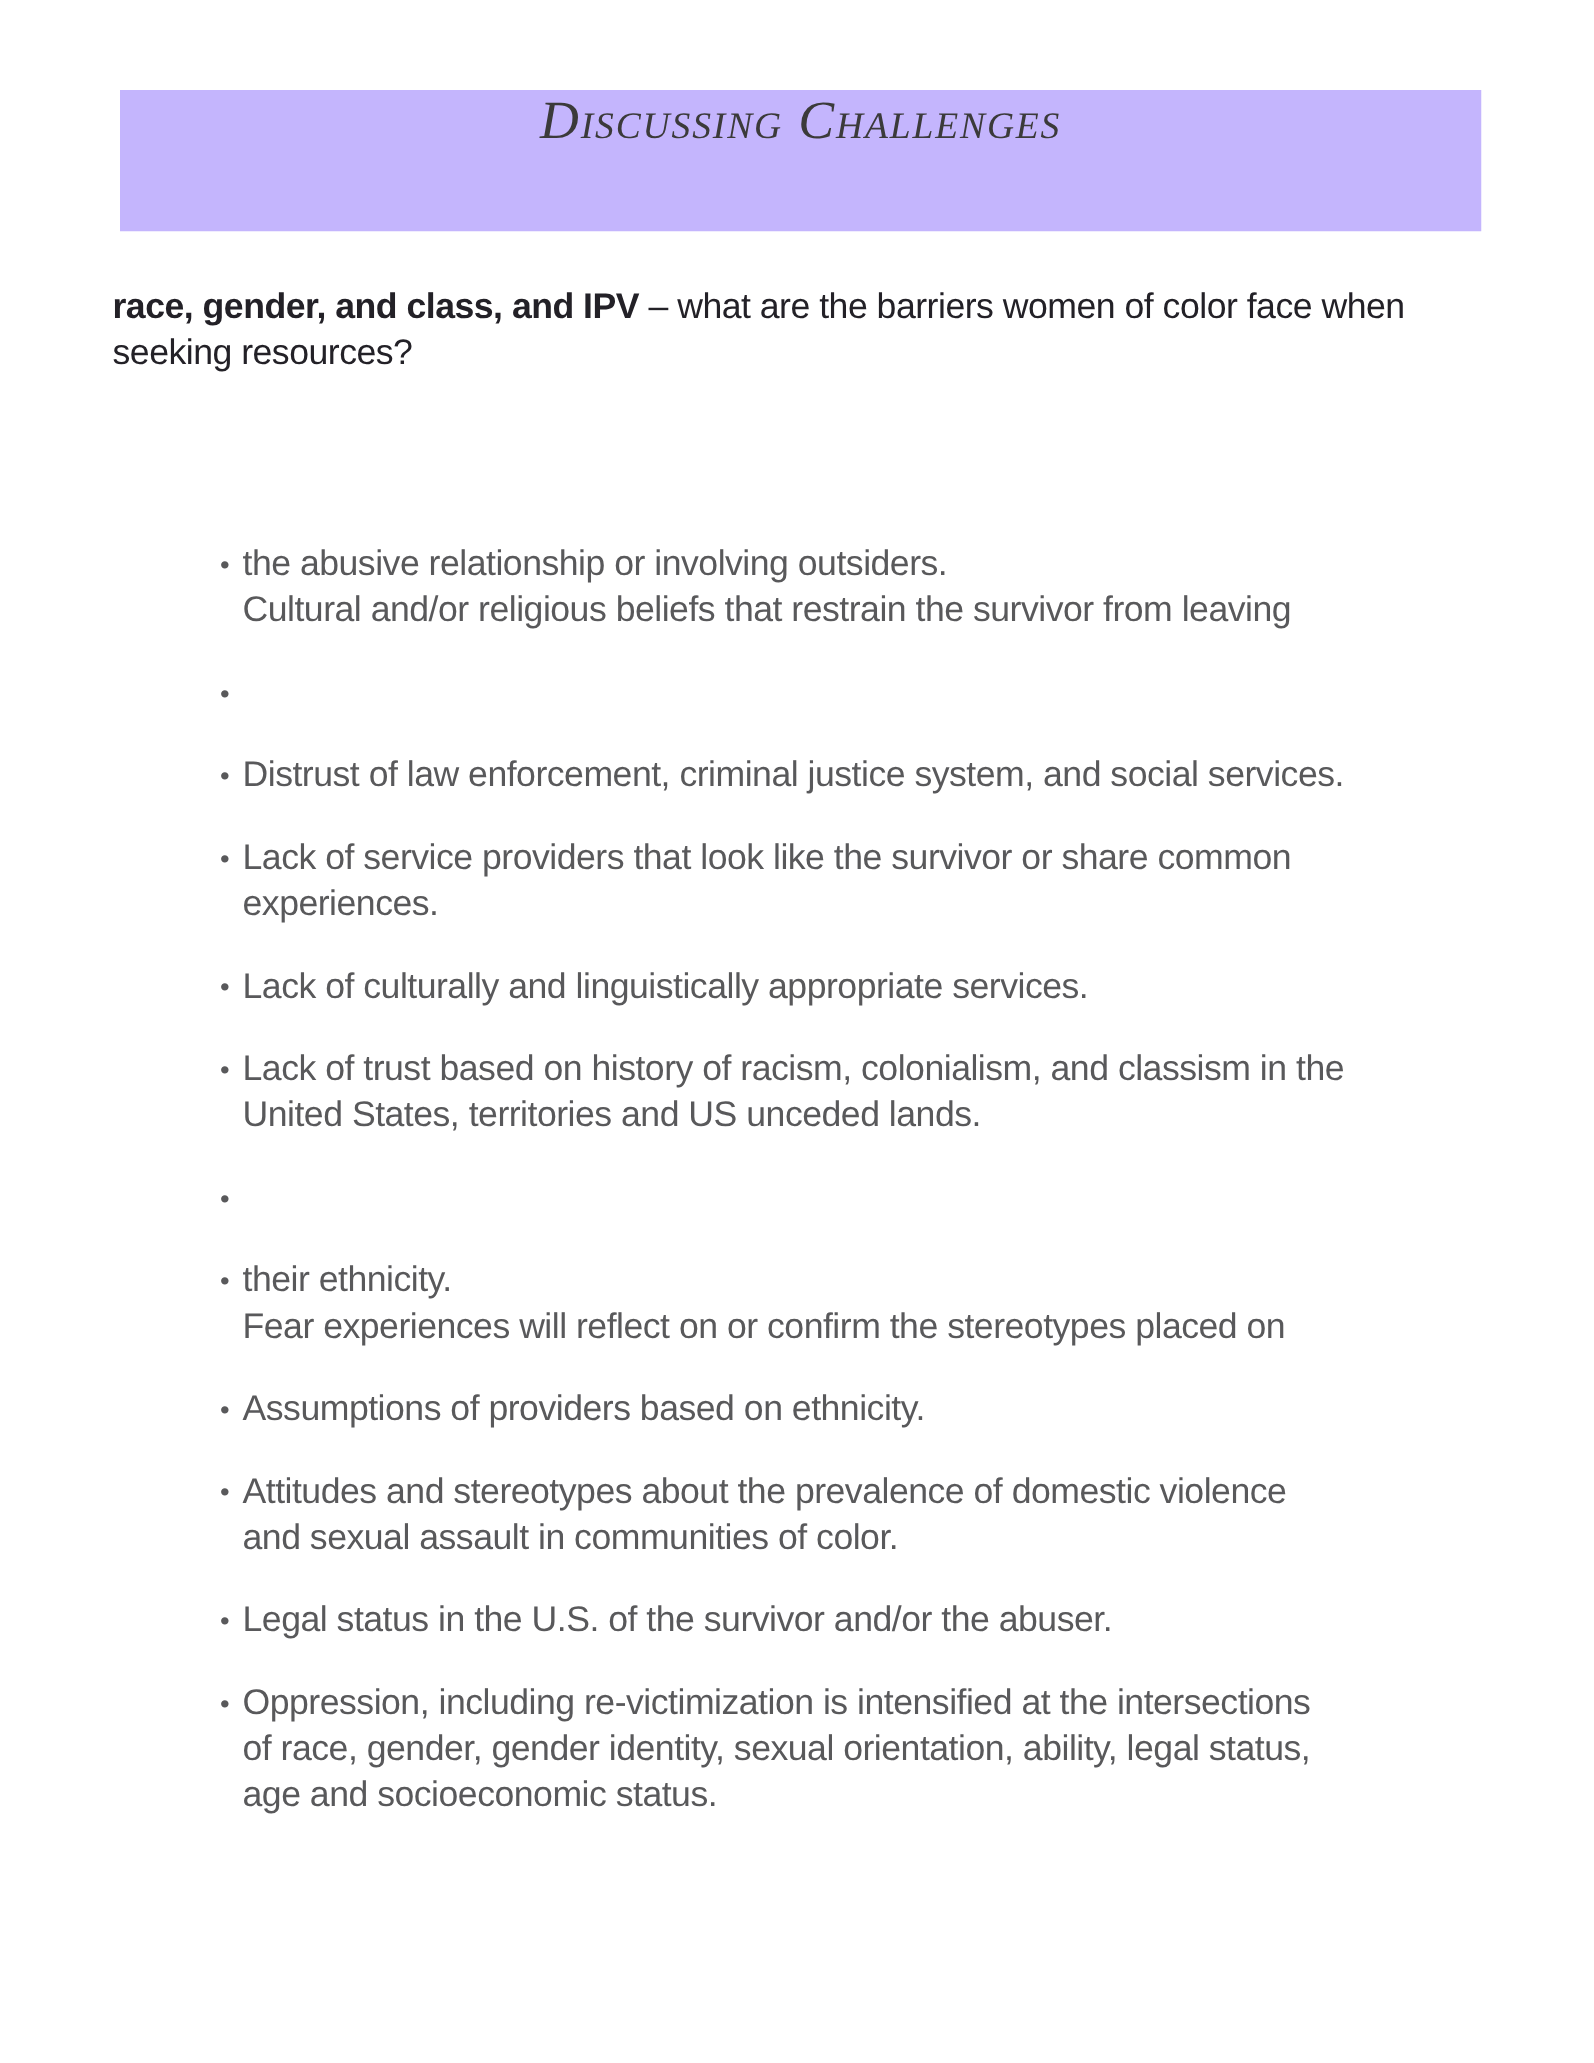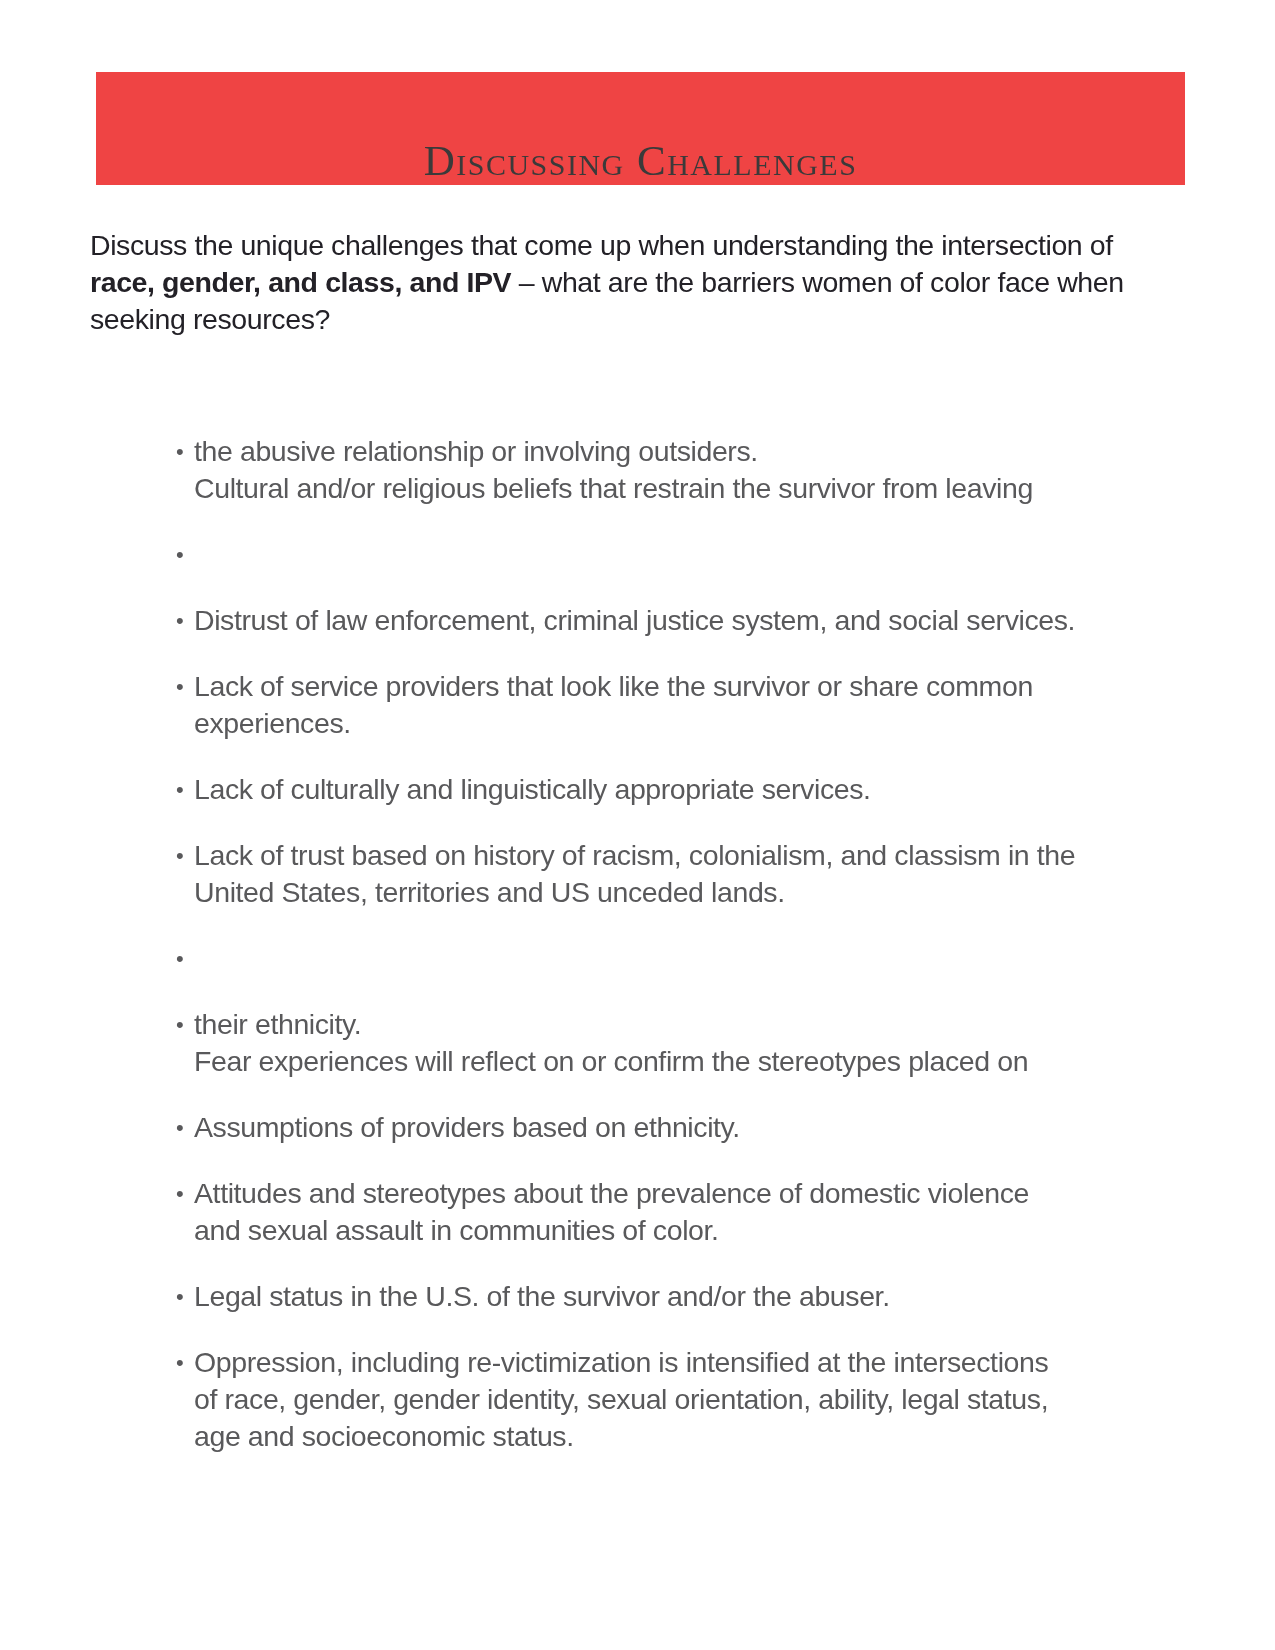--- a/index.html
+++ b/index.html
@@ -10,24 +10,25 @@
     position: relative;
     font-family: "Liberation Sans", sans-serif;
     overflow: hidden;
   }
   .title-band {
     position: absolute;
     left: 96px;
     top: 72px;
     width: 1089px;
     height: 113px;
-    background: #ef4444;
+    background: #c4b5fd;
     display: flex;
-    align-items: flex-end;
+    align-items: flex-start;
     justify-content: center;
+    font-style: italic;
   }
   .page-title {
     font-family: "Liberation Serif", serif;
     font-variant: small-caps;
     font-weight: 400;
     font-size: 43px;
     letter-spacing: 1.5px;
     color: #3b3a3a;
   }
   .intro {
@@ -65,21 +66,20 @@
   .bullet-text .line { white-space: nowrap; }
 </style>
 </head>
 <body>
 
 <div class="title-band">
   <div class="page-title">Discussing Challenges</div>
 </div>
 
 <div class="intro">
-    <div class="line"><span>Discuss the unique challenges that come up when understanding the intersection of</span></div>
     <div class="line"><span class="bold">race, gender, and class, and IPV</span><span> – what are the barriers women of color face when</span></div>
     <div class="line"><span>seeking resources?</span></div>
   </div>
 
 <div class="bullet-list">
     <div class="bullet-item">
       <span class="bullet-dot">•</span>
       <div class="bullet-text">
         <div class="line">the abusive relationship or involving outsiders.</div>
         <div class="line">Cultural and/or religious beliefs that restrain the survivor from leaving</div>

